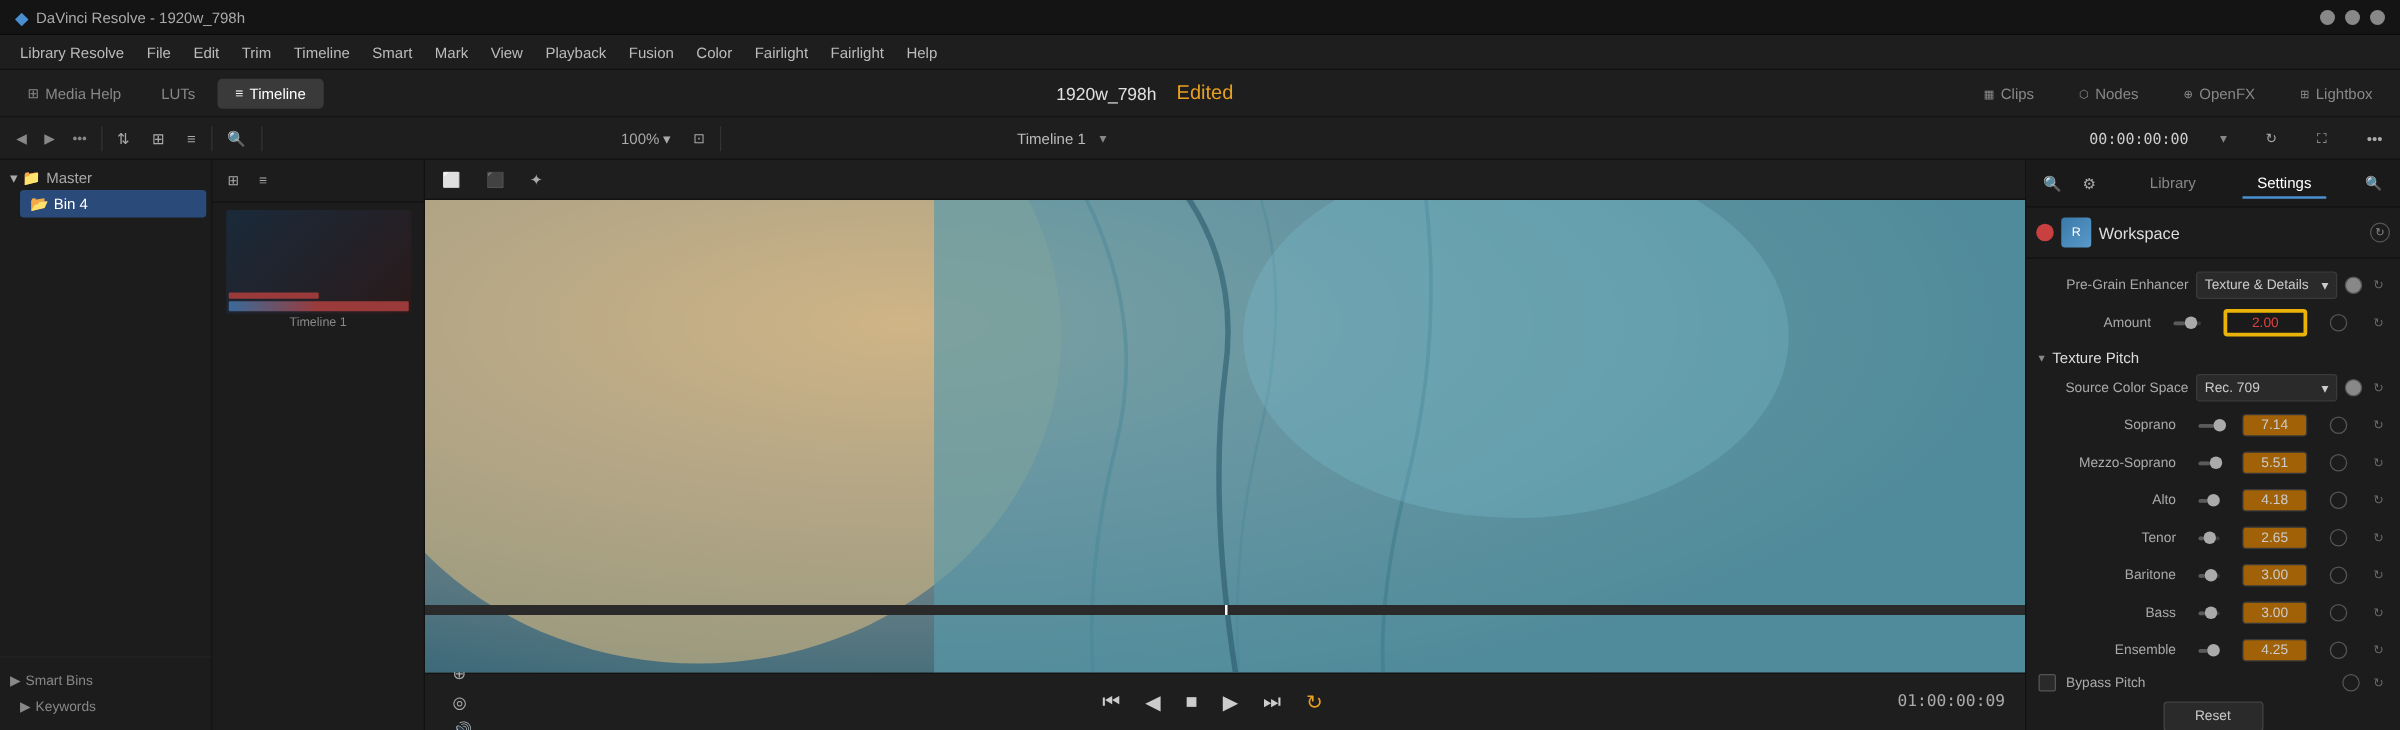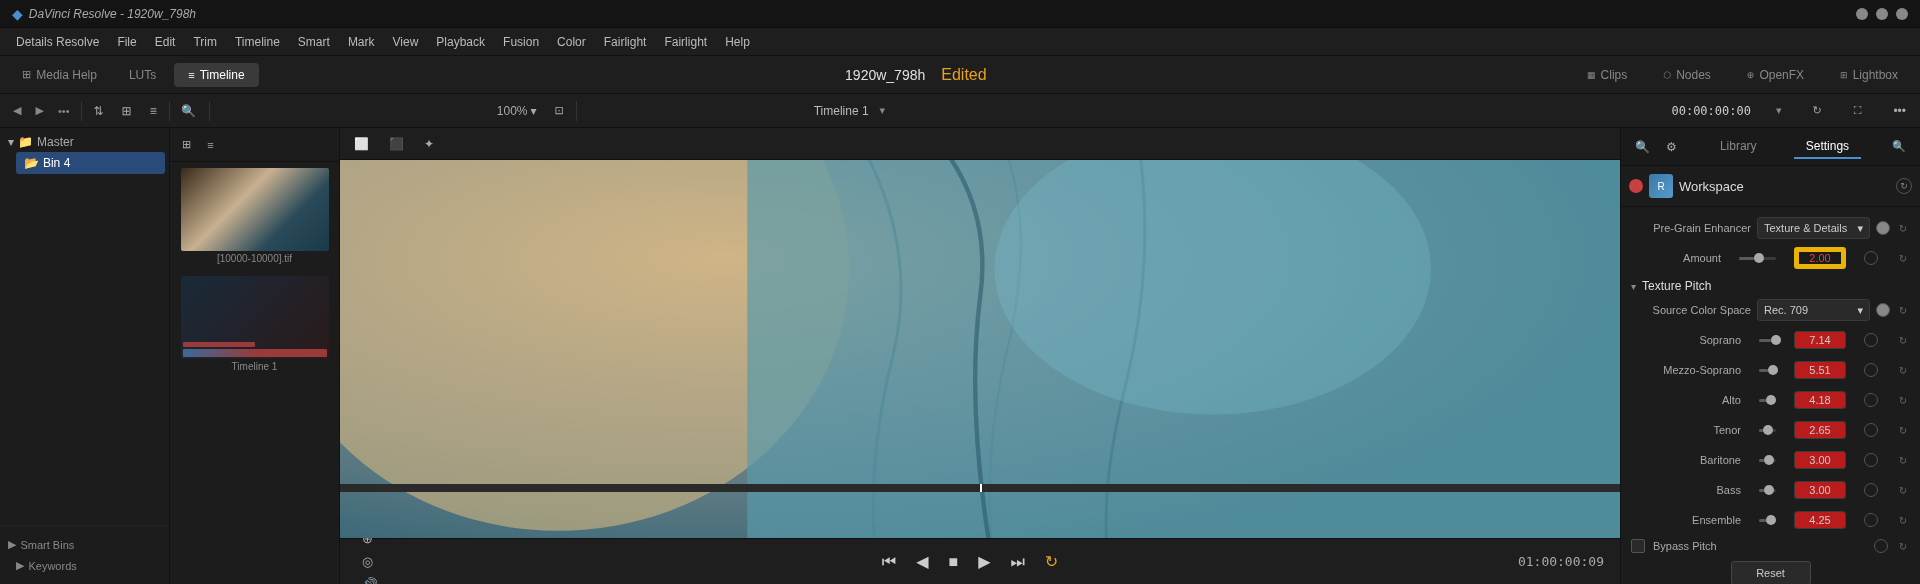--- a/index.html
+++ b/index.html
@@ -27,21 +27,20 @@
       flex-shrink: 0;
     }
     .title-bar-left {
       display: flex;
       align-items: center;
       gap: 6px;
     }
     .title-text {
       color: #aaa;
       font-size: 12px;
-      font-style: italic;
     }
     .title-bar-right {
       display: flex;
       align-items: center;
       gap: 8px;
     }
     .window-btn {
       width: 12px; height: 12px;
       border-radius: 50%;
       border: none;
@@ -451,37 +450,37 @@
       color: #ccc;
       font-size: 11px;
       padding: 3px 6px;
       display: flex;
       align-items: center;
       justify-content: space-between;
       cursor: pointer;
       height: 22px;
     }
     .setting-value-box {
-      width: 52px;
+      width: 67px;
       height: 22px;
       background: #1a1a1a;
-      border: 5px solid #eab308;
+      border: 3px solid #eab308;
       border-radius: 3px;
       color: #e04040;
       font-size: 11px;
       text-align: center;
       display: flex;
       align-items: center;
       justify-content: center;
       flex-shrink: 0;
     }
     .setting-value-normal {
       width: 52px;
       height: 18px;
-      background: #b91c1c;
+      background: #a16207;
       border: 1px solid #3a3a3a;
       border-radius: 3px;
       color: #ccc;
       font-size: 11px;
       text-align: center;
       display: flex;
       align-items: center;
       justify-content: center;
       flex-shrink: 0;
     }
@@ -607,21 +606,21 @@
     <span class="title-text">DaVinci Resolve - 1920w_798h</span>
   </div>
   <div class="title-bar-right">
     <button class="window-btn win-min"></button>
     <button class="window-btn win-max"></button>
     <button class="window-btn win-close"></button>
   </div>
 </div>
 
 <div class="menu-bar">
-  <span class="menu-item">Details Resolve</span>
+  <span class="menu-item">Library Resolve</span>
   <span class="menu-item">File</span>
   <span class="menu-item">Edit</span>
   <span class="menu-item">Trim</span>
   <span class="menu-item">Timeline</span>
   <span class="menu-item">Smart</span>
   <span class="menu-item">Mark</span>
   <span class="menu-item">View</span>
   <span class="menu-item">Playback</span>
   <span class="menu-item">Fusion</span>
   <span class="menu-item">Color</span>
@@ -729,26 +728,20 @@
       </div>
     </div>
   </div>
 
   <div class="media-gallery">
     <div class="gallery-toolbar">
       <button class="toolbar-btn" style="font-size:11px;">⊞</button>
       <button class="toolbar-btn" style="font-size:11px;">≡</button>
     </div>
     <div class="media-thumb">
-      <div class="thumb-img">
-        <div style="width:100%;height:100%;background:linear-gradient(135deg,#3a2a1a 0%,#c8b090 40%,#2a4a5a 70%,#1a3a4a 100%);"></div>
-      </div>
-      <div class="thumb-label">[10000-10000].tif</div>
-    </div>
-    <div class="media-thumb">
       <div class="thumb-img timeline-thumb">
         <div class="timeline-thumb-overlay"></div>
         <div style="position:absolute;bottom:12px;left:2px;right:50%;height:5px;background:#9a3a3a;border-radius:1px;"></div>
       </div>
       <div class="thumb-label">Timeline 1</div>
     </div>
   </div>
 
   <div class="center-area">
 

